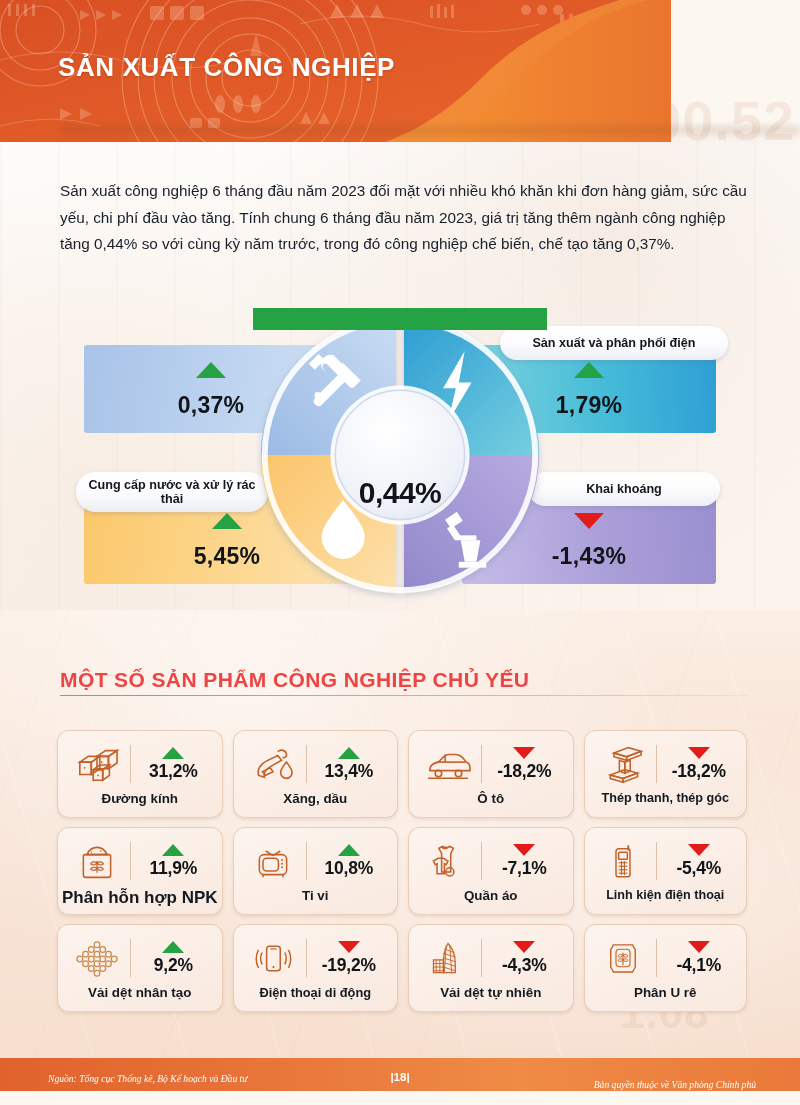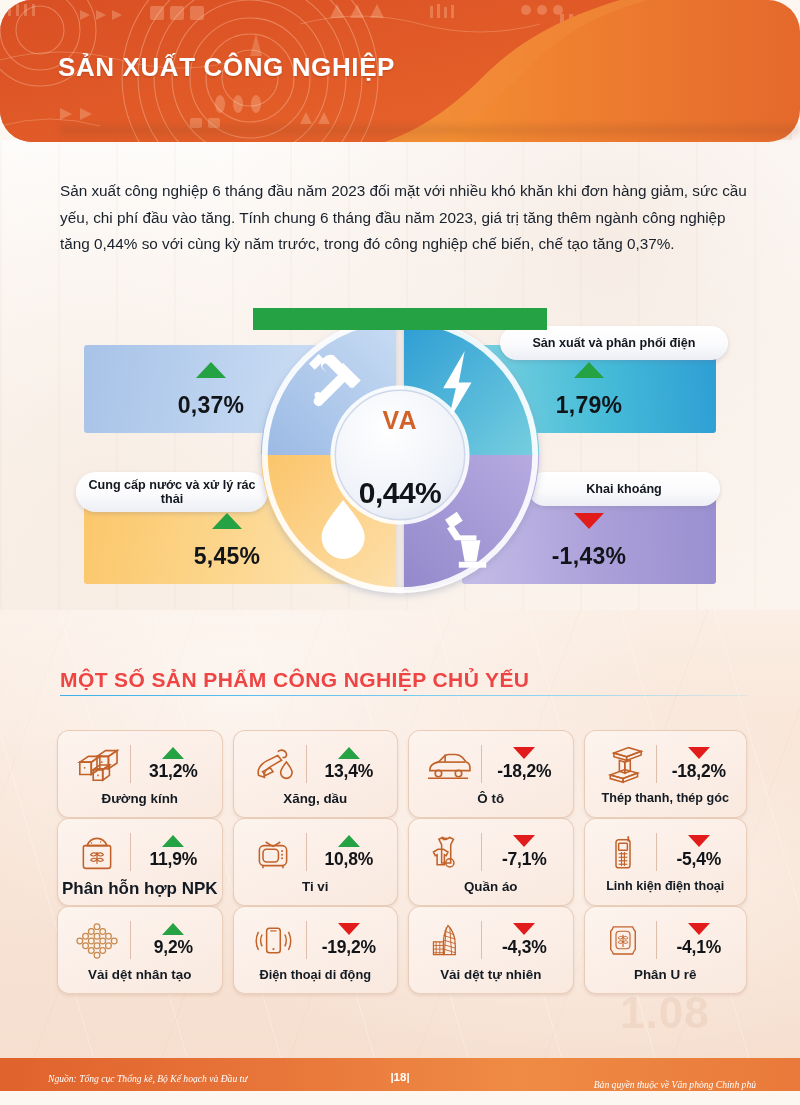--- a/index.html
+++ b/index.html
@@ -34,21 +34,21 @@
       radial-gradient(ellipse at 72% 60%, rgba(255,255,255,.45), rgba(255,255,255,0) 50%),
       repeating-linear-gradient(74deg,rgba(255,255,255,.25) 0 1px,rgba(255,255,255,0) 1px 90px),
       repeating-linear-gradient(-70deg,rgba(222,180,150,.10) 0 1px,rgba(255,255,255,0) 1px 120px);
   }
   .ghost-num{
     position:absolute;font-weight:700;color:rgba(214,172,140,.20);
     font-size:56px;letter-spacing:1px;pointer-events:none;
   }
 
   
-  .banner{position:absolute;left:0;top:0;width:800px;height:142px;overflow:hidden;border-radius:32px;}
+  .banner{position:absolute;left:0;top:0;width:671px;height:142px;overflow:hidden;}
   .banner-base{
     position:absolute;left:0;top:0;width:800px;height:142px;
   }
   .banner-title{
     position:absolute;left:58px;top:52px;
     color:#ffffff;font-size:26px;font-weight:700;letter-spacing:.6px;
     text-shadow:0 1px 2px rgba(120,40,10,.35);
     font-family:"Liberation Sans","DejaVu Sans",sans-serif;
   }
   .banner-shadow{
@@ -101,21 +101,21 @@
     position:absolute;left:60px;top:668px;
     color:#ef4444;font-size:21px;font-weight:700;letter-spacing:.4px;
   }
   .sec-rule{
     position:absolute;left:60px;top:695px;width:688px;height:1.4px;
     background:linear-gradient(90deg,#39b0ea,#8fd4f3 70%,rgba(143,212,243,.2));
   }
 
   
   .grid{position:absolute;left:57px;top:730px;width:690px;}
-  .row{display:flex;gap:10px;}
+  .row{display:flex;gap:10px;margin-bottom:9px;}
   .card{
     height:88px;border-radius:12px;position:relative;
     background:linear-gradient(160deg,#fdf4ee 0%,#fbeee6 55%,#f9e9df 100%);
     border:1px solid rgba(206,150,110,.38);
     box-shadow:0 2px 3px rgba(160,110,80,.15);
     display:flex;flex-direction:column;align-items:center;justify-content:flex-start;
     padding-top:7px;box-sizing:border-box;
   }
   .card.c1{width:168px;} .card.c2{width:168px;}
   .card.c3{width:168px;} .card.c4{width:166px;}
@@ -356,21 +356,20 @@
         <path d="M210,259 l28,0 0,6 -28,0 z"></path>
         <path d="M216,239 l12,0 0,3 -12,0 z"></path>
         <path d="M218,246 l8,0 0,3 -8,0 z"></path>
       </g>
 
       <circle cx="150" cy="150" r="71" fill="#ffffff" opacity="0.9"></circle>
       <circle cx="150" cy="150" r="66" fill="url(#hubg)" stroke="#cfd8ea" stroke-width="1.5"></circle>
     </svg>
 
     <div style="position:absolute;left:253px;top:8px;width:294px;height:294px;pointer-events:none;">
-      <div style="position:absolute;left:0;right:0;top:98px;text-align:center;color:#d1622a;font-size:25px;font-weight:700;letter-spacing:1px;">VA</div>
       <div class="arrow up" style="left:50%;top:140px;border-left-width:21px;border-right-width:21px;border-bottom-width:22px;"></div>
       <div style="position:absolute;left:0;right:0;top:168px;text-align:center;color:#111418;font-size:30px;font-weight:700;letter-spacing:-.5px;">0,44%</div>
     </div>
   </div>
 
   <div class="sec-title">MỘT SỐ SẢN PHẨM CÔNG NGHIỆP CHỦ YẾU</div>
   <div class="sec-rule"></div>
 
   <div class="grid">
 

